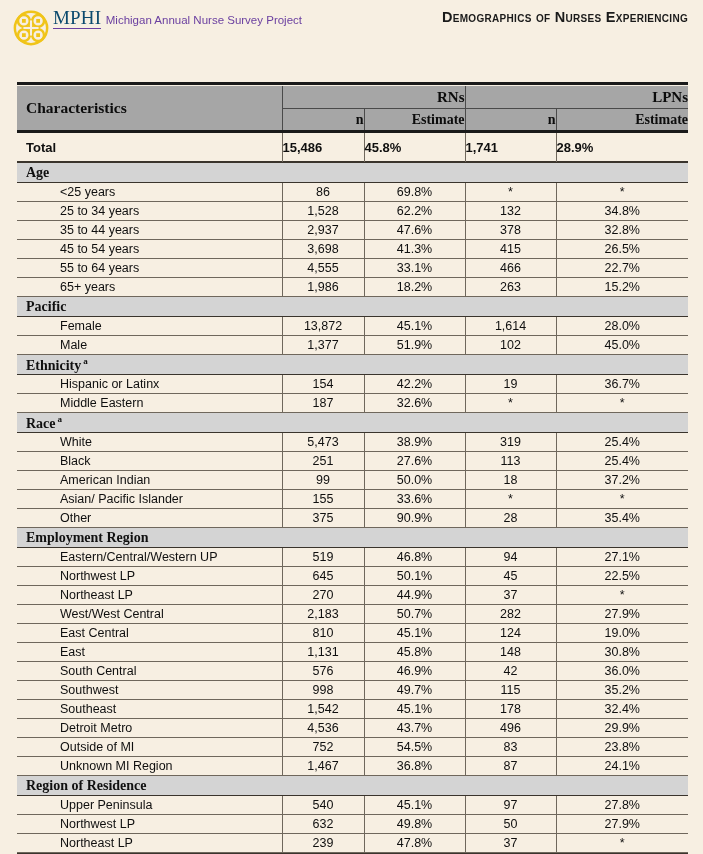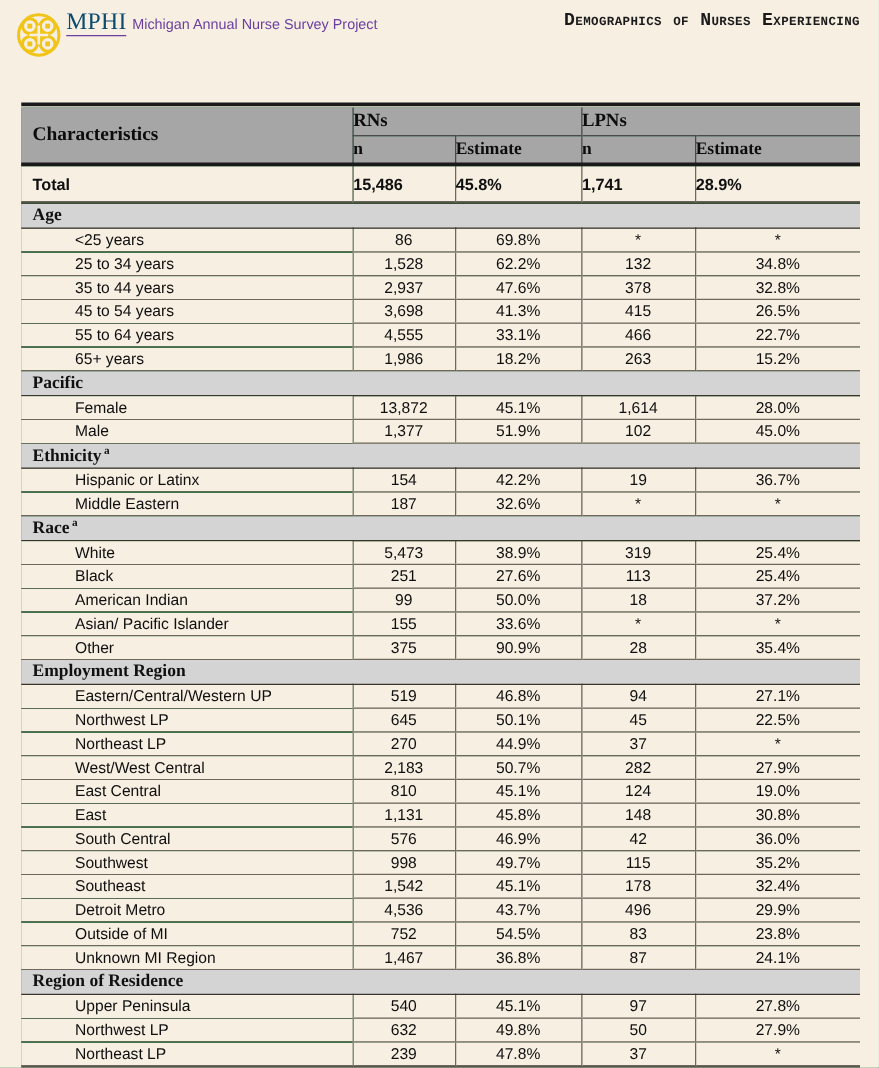--- a/index.html
+++ b/index.html
@@ -54,21 +54,21 @@
     color: #6a3fa0;
     margin-top: 3px;
     white-space: nowrap;
   }
 
   .doc-title {
     position: absolute;
     right: 15px;
     top: 9px;
     text-align: right;
-    font-family: Liberation Mono, monospace;
+    font-family: Liberation Sans, sans-serif;
     font-weight: bold;
     font-size: 14.5px;
     font-variant: small-caps;
     letter-spacing: 0.3px;
     line-height: 16.5px;
     color: #1a1a1a;
   }
   .doc-title div { white-space: nowrap; }
 
   
@@ -103,21 +103,21 @@
     padding: 0;
     vertical-align: middle;
   }
 
   
   .hdr {
     background: #a6a6a6;
     font-family: "Liberation Serif", serif;
     font-weight: bold;
     color: #0c0c0c;
-    text-align: left;
+    text-align: right;
     border-left: 1px solid #4a4a4a;
     border-right: 1px solid #4a4a4a;
   }
   .hdr.group { font-size: 15px; height: 22px; }
   .hdr.sub   { font-size: 14px; height: 21px; border-top: 1px solid #4a4a4a; }
   .hdr.chars {
     text-align: left;
     font-size: 15.5px;
     padding-left: 9px;
     border-left: none;

